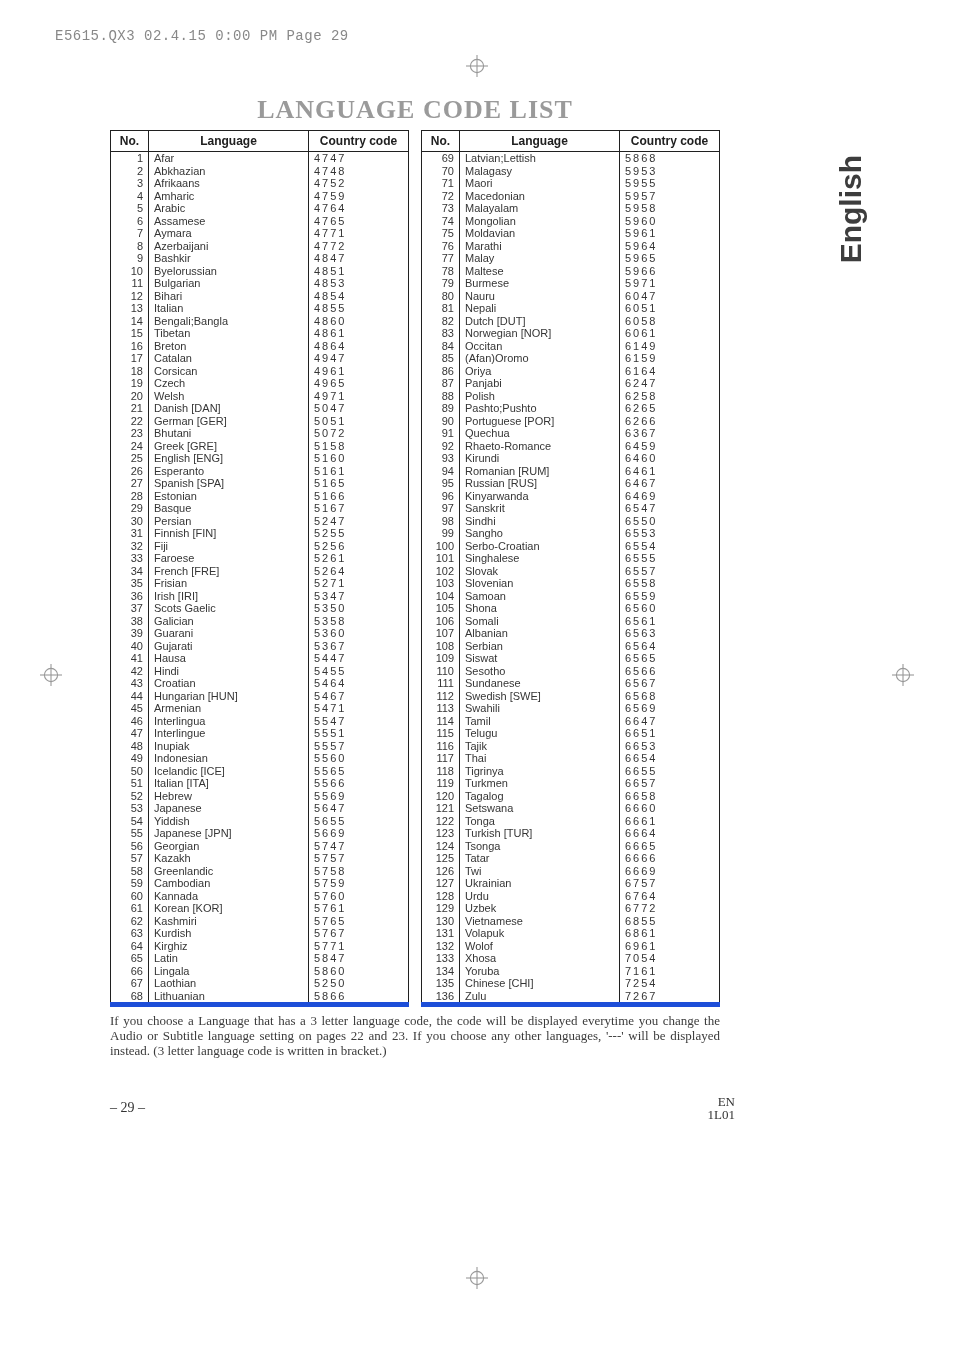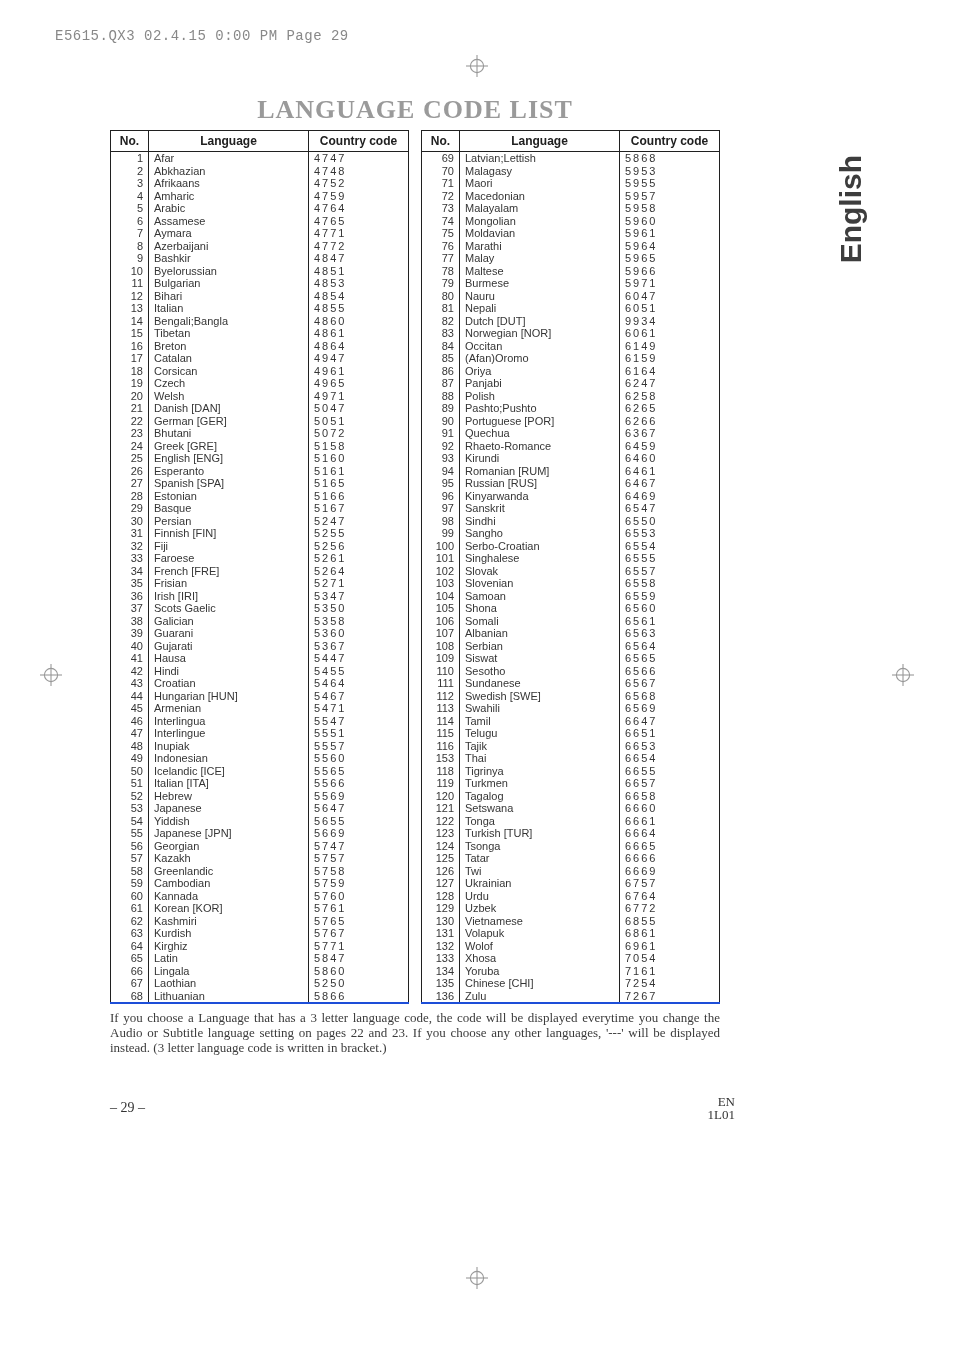--- a/index.html
+++ b/index.html
@@ -10,21 +10,21 @@
   .content { position: absolute; left: 110px; top: 95px; width: 610px; }
   .title { text-align: center; font-family: "Times New Roman", Times, serif; color: #9a9a9a; font-weight: bold; font-size: 26px; letter-spacing: 1px; margin-bottom: 5px; }
   .tables { display: flex; gap: 12px; }
   table { border-collapse: collapse; table-layout: fixed; }
   table.lang { width: 298px; }
   th { font-family: Arial, Helvetica, sans-serif; font-weight: bold; font-size: 12px; padding: 3px 4px; border: 1px solid #202020; text-align: center; color: #202020; }
   col.no   { width: 38px; }
   col.lang { width: 160px; }
   col.code { width: 100px; }
   td { border-left: 1px solid #202020; border-right: 1px solid #202020; font-family: Arial, Helvetica, sans-serif; font-size: 11px; line-height: 12.5px; padding: 0 5px; white-space: nowrap; overflow: hidden; color: #353535; }
-  tbody tr:last-child td { border-bottom: 2px solid #1d4ed8; }
+  tbody tr:last-child td { border-bottom: 5px solid #1d4ed8; }
   td.c-no   { text-align: right; }
   td.c-lang { text-align: left; }
   td.c-code { text-align: left; letter-spacing: 2px; }
   .foot { font-family: "Times New Roman", Times, serif; font-size: 13px; line-height: 15px; color: #3b3b3b; margin-top: 6px; text-align: justify; }
   .pagenum { position: absolute; left: 110px; width: 610px; top: 1100px; font-family: "Times New Roman", Times, serif; font-size: 14px; color: #333; }
   .docid   { position: absolute; width: 610px; left: 125px; top: 1095px; text-align: right; font-family: "Times New Roman", Times, serif; font-size: 13px; line-height: 13px; color: #333; }
   .reg-mark { position: absolute; width: 22px; height: 22px; }
   .reg-mark svg { width: 100%; height: 100%; }
   .rm-top   { left: 50%; top: 55px; margin-left: -11px; }
   .rm-bot   { left: 50%; bottom: 60px; margin-left: -11px; }
@@ -473,21 +473,21 @@
             <td class="c-code">6047</td>
           </tr>
           <tr>
             <td class="c-no">81</td>
             <td class="c-lang">Nepali</td>
             <td class="c-code">6051</td>
           </tr>
           <tr>
             <td class="c-no">82</td>
             <td class="c-lang">Dutch [DUT]</td>
-            <td class="c-code">9934</td>
+            <td class="c-code">6058</td>
           </tr>
           <tr>
             <td class="c-no">83</td>
             <td class="c-lang">Norwegian [NOR]</td>
             <td class="c-code">6061</td>
           </tr>
           <tr>
             <td class="c-no">84</td>
             <td class="c-lang">Occitan</td>
             <td class="c-code">6149</td>
@@ -646,21 +646,21 @@
             <td class="c-no">115</td>
             <td class="c-lang">Telugu</td>
             <td class="c-code">6651</td>
           </tr>
           <tr>
             <td class="c-no">116</td>
             <td class="c-lang">Tajik</td>
             <td class="c-code">6653</td>
           </tr>
           <tr>
-            <td class="c-no">153</td>
+            <td class="c-no">117</td>
             <td class="c-lang">Thai</td>
             <td class="c-code">6654</td>
           </tr>
           <tr>
             <td class="c-no">118</td>
             <td class="c-lang">Tigrinya</td>
             <td class="c-code">6655</td>
           </tr>
           <tr>
             <td class="c-no">119</td>

